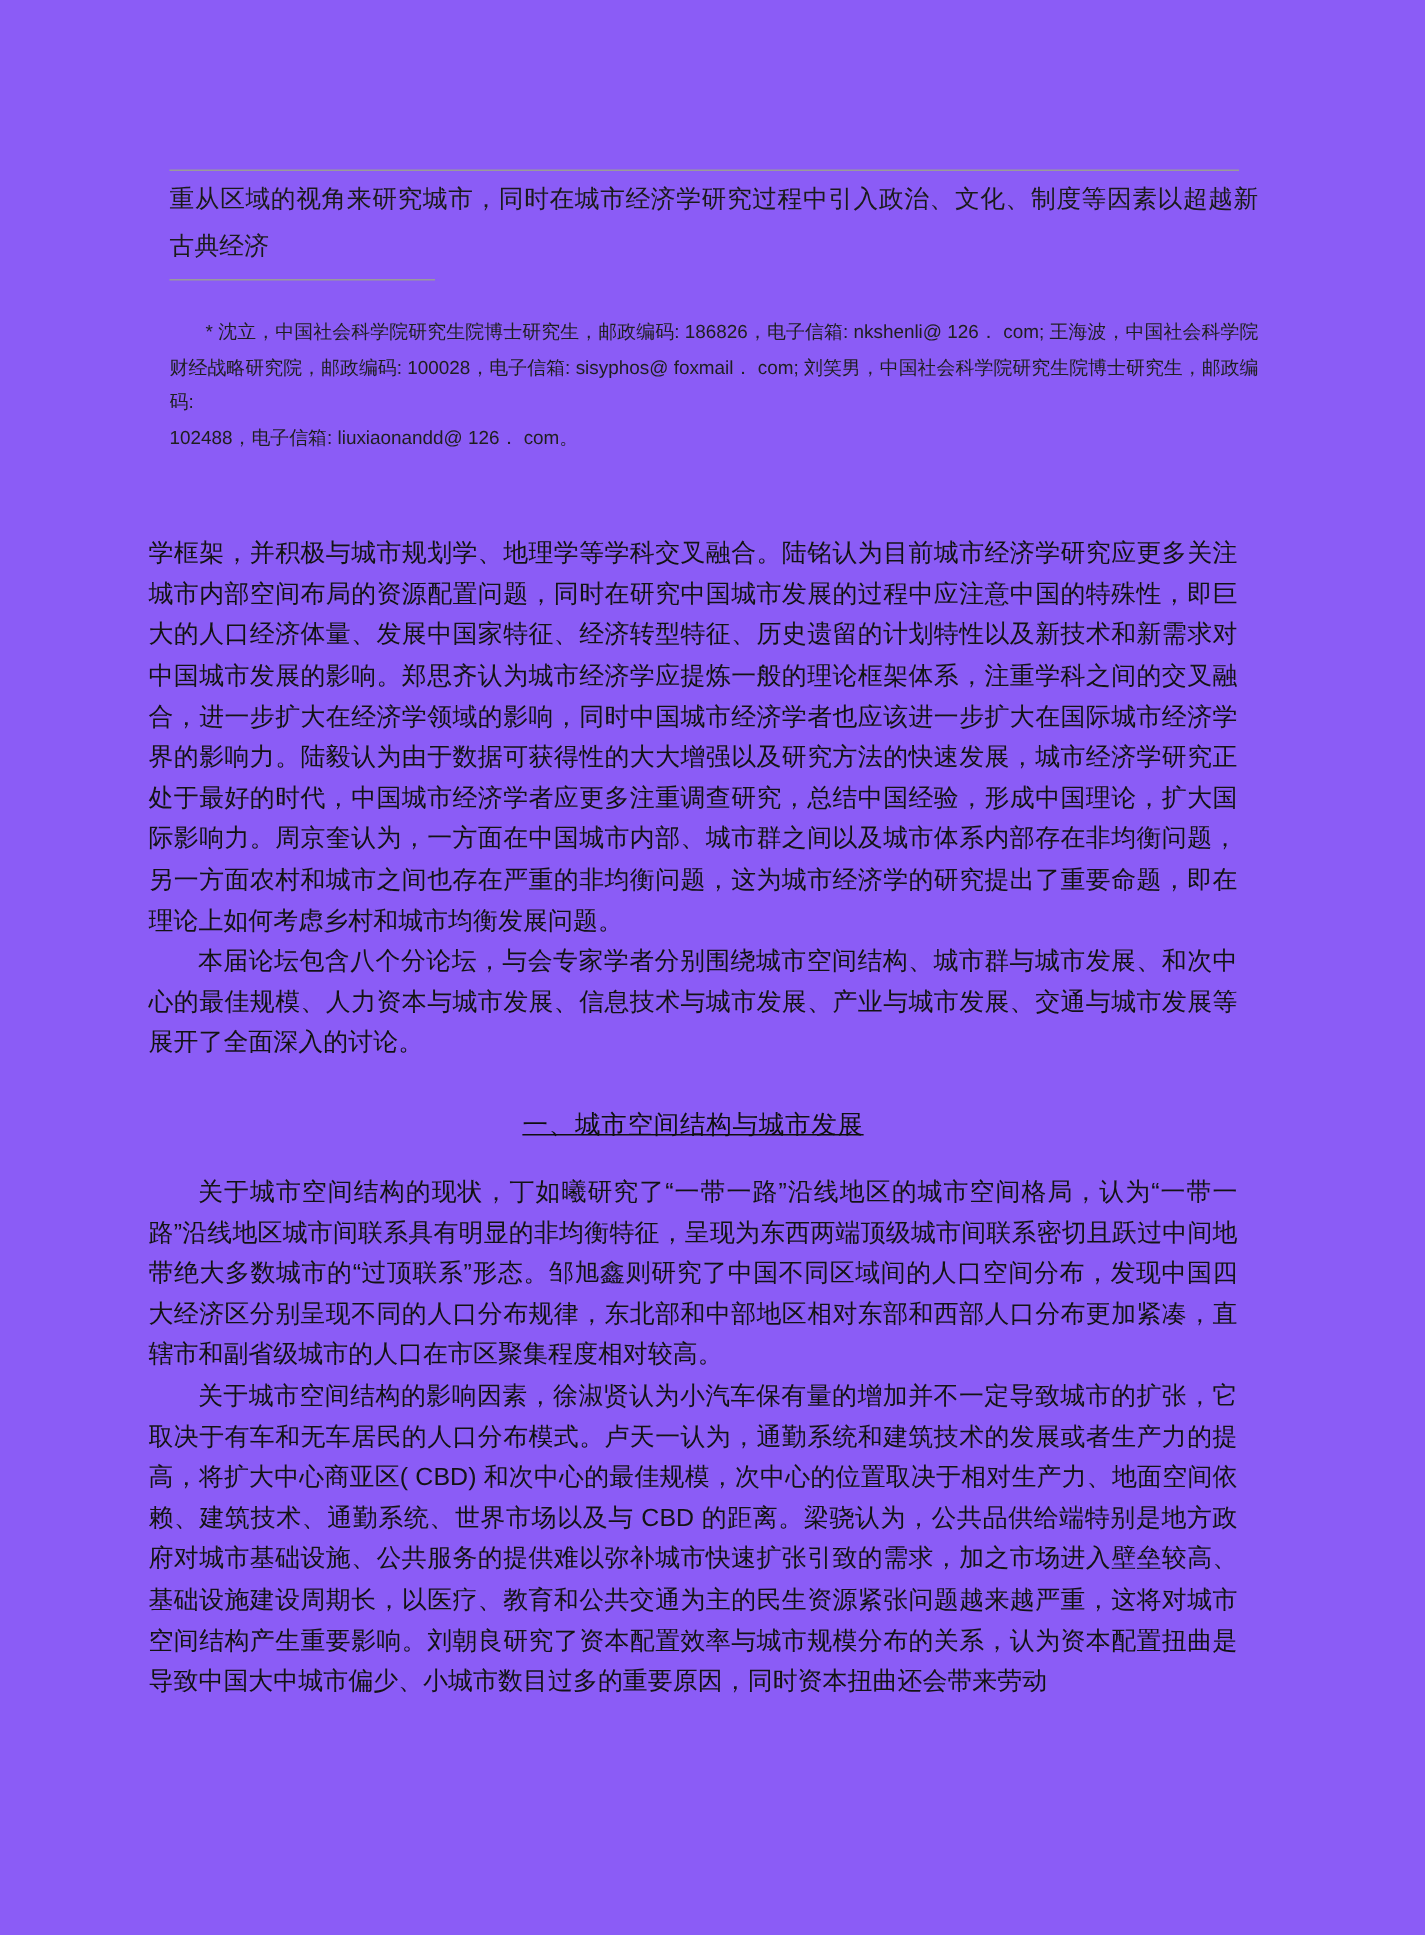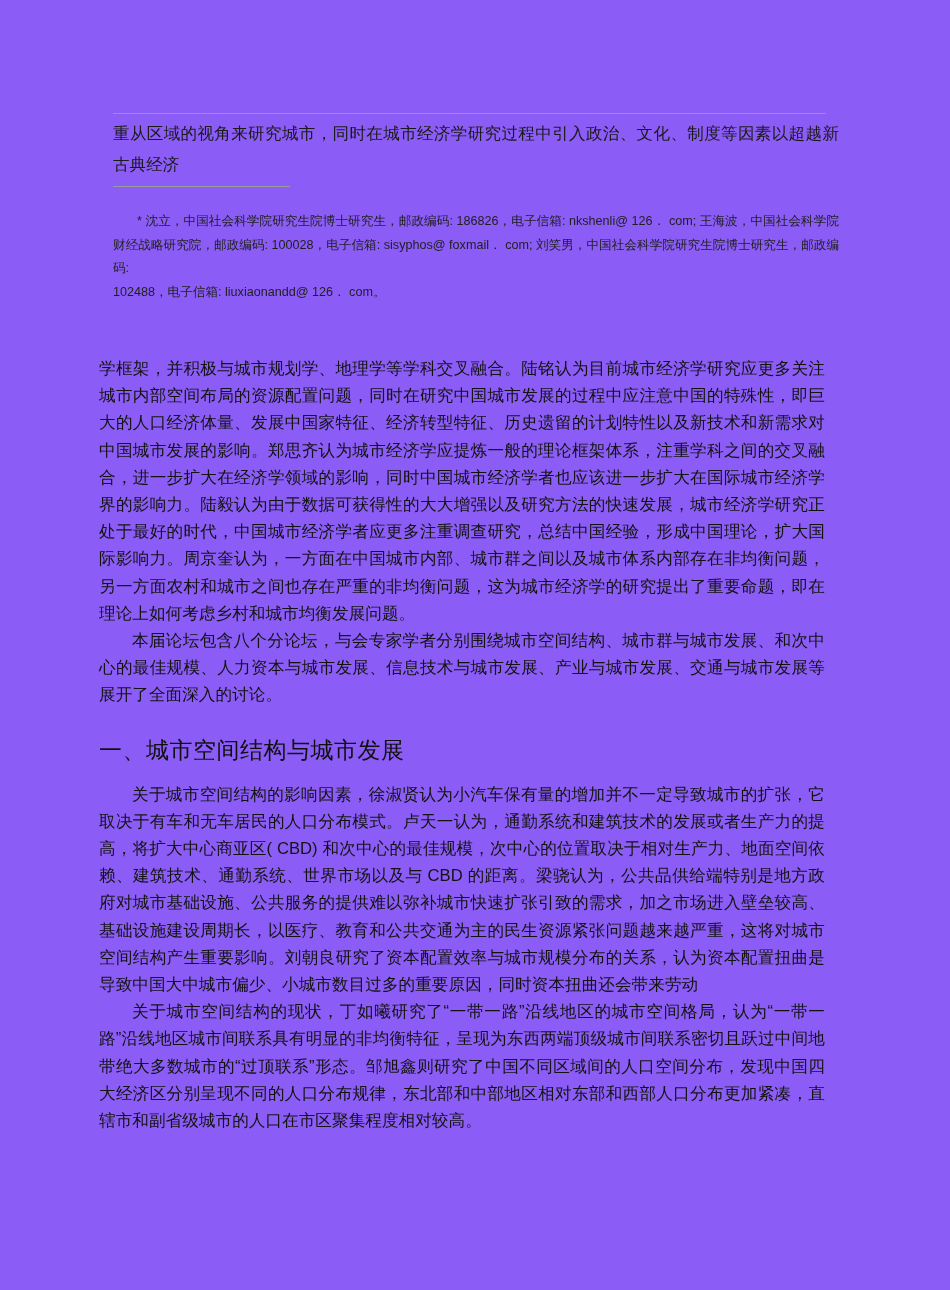--- a/index.html
+++ b/index.html
@@ -107,27 +107,28 @@
     color: #131313;
     text-align: justify;
     text-justify: inter-character;
     margin: 0;
     text-indent: 0;
   }
   p.body.indent {
     text-indent: 33px;
   }
   h2.section-heading {
-    font-size: 23px;
+    font-size: 17px;
     line-height: 30px;
     font-weight: normal;
-    text-align: left;
+    text-align: center;
     color: #0f0f0f;
     margin: 26px 0 16px 0;
     letter-spacing: 0.5px;
+    text-decoration: underline;
   }
 </style>
 </head>
 <body>
 
 <div class="page">
 
   <div class="rule-top"></div>
 
   <div class="cont-block">
@@ -143,19 +144,19 @@
 
 
   <div class="body-block">
 
     <p class="body">学框架，并积极与城市规划学、地理学等学科交叉融合。陆铭认为目前城市经济学研究应更多关注城市内部空间布局的资源配置问题，同时在研究中国城市发展的过程中应注意中国的特殊性，即巨大的人口经济体量、发展中国家特征、经济转型特征、历史遗留的计划特性以及新技术和新需求对中国城市发展的影响。郑思齐认为城市经济学应提炼一般的理论框架体系，注重学科之间的交叉融合，进一步扩大在经济学领域的影响，同时中国城市经济学者也应该进一步扩大在国际城市经济学界的影响力。陆毅认为由于数据可获得性的大大增强以及研究方法的快速发展，城市经济学研究正处于最好的时代，中国城市经济学者应更多注重调查研究，总结中国经验，形成中国理论，扩大国际影响力。周京奎认为，一方面在中国城市内部、城市群之间以及城市体系内部存在非均衡问题，另一方面农村和城市之间也存在严重的非均衡问题，这为城市经济学的研究提出了重要命题，即在理论上如何考虑乡村和城市均衡发展问题。</p>
 
     <p class="body indent">本届论坛包含八个分论坛，与会专家学者分别围绕城市空间结构、城市群与城市发展、和次中心的最佳规模、人力资本与城市发展、信息技术与城市发展、产业与城市发展、交通与城市发展等展开了全面深入的讨论。</p>
 
     <h2 class="section-heading">一、城市空间结构与城市发展</h2>
 
+    <p class="body indent">关于城市空间结构的现状，丁如曦研究了“一带一路”沿线地区的城市空间格局，认为“一带一路”沿线地区城市间联系具有明显的非均衡特征，呈现为东西两端顶级城市间联系密切且跃过中间地带绝大多数城市的“过顶联系”形态。邹旭鑫则研究了中国不同区域间的人口空间分布，发现中国四大经济区分别呈现不同的人口分布规律，东北部和中部地区相对东部和西部人口分布更加紧凑，直辖市和副省级城市的人口在市区聚集程度相对较高。</p>
+
     <p class="body indent">关于城市空间结构的影响因素，徐淑贤认为小汽车保有量的增加并不一定导致城市的扩张，它取决于有车和无车居民的人口分布模式。卢天一认为，通勤系统和建筑技术的发展或者生产力的提高，将扩大中心商亚区( CBD) 和次中心的最佳规模，次中心的位置取决于相对生产力、地面空间依赖、建筑技术、通勤系统、世界市场以及与 CBD 的距离。梁骁认为，公共品供给端特别是地方政府对城市基础设施、公共服务的提供难以弥补城市快速扩张引致的需求，加之市场进入壁垒较高、基础设施建设周期长，以医疗、教育和公共交通为主的民生资源紧张问题越来越严重，这将对城市空间结构产生重要影响。刘朝良研究了资本配置效率与城市规模分布的关系，认为资本配置扭曲是导致中国大中城市偏少、小城市数目过多的重要原因，同时资本扭曲还会带来劳动</p>
-
-    <p class="body indent">关于城市空间结构的现状，丁如曦研究了“一带一路”沿线地区的城市空间格局，认为“一带一路”沿线地区城市间联系具有明显的非均衡特征，呈现为东西两端顶级城市间联系密切且跃过中间地带绝大多数城市的“过顶联系”形态。邹旭鑫则研究了中国不同区域间的人口空间分布，发现中国四大经济区分别呈现不同的人口分布规律，东北部和中部地区相对东部和西部人口分布更加紧凑，直辖市和副省级城市的人口在市区聚集程度相对较高。</p>
 
   </div>
 
 </div>
 
 </body></html>

